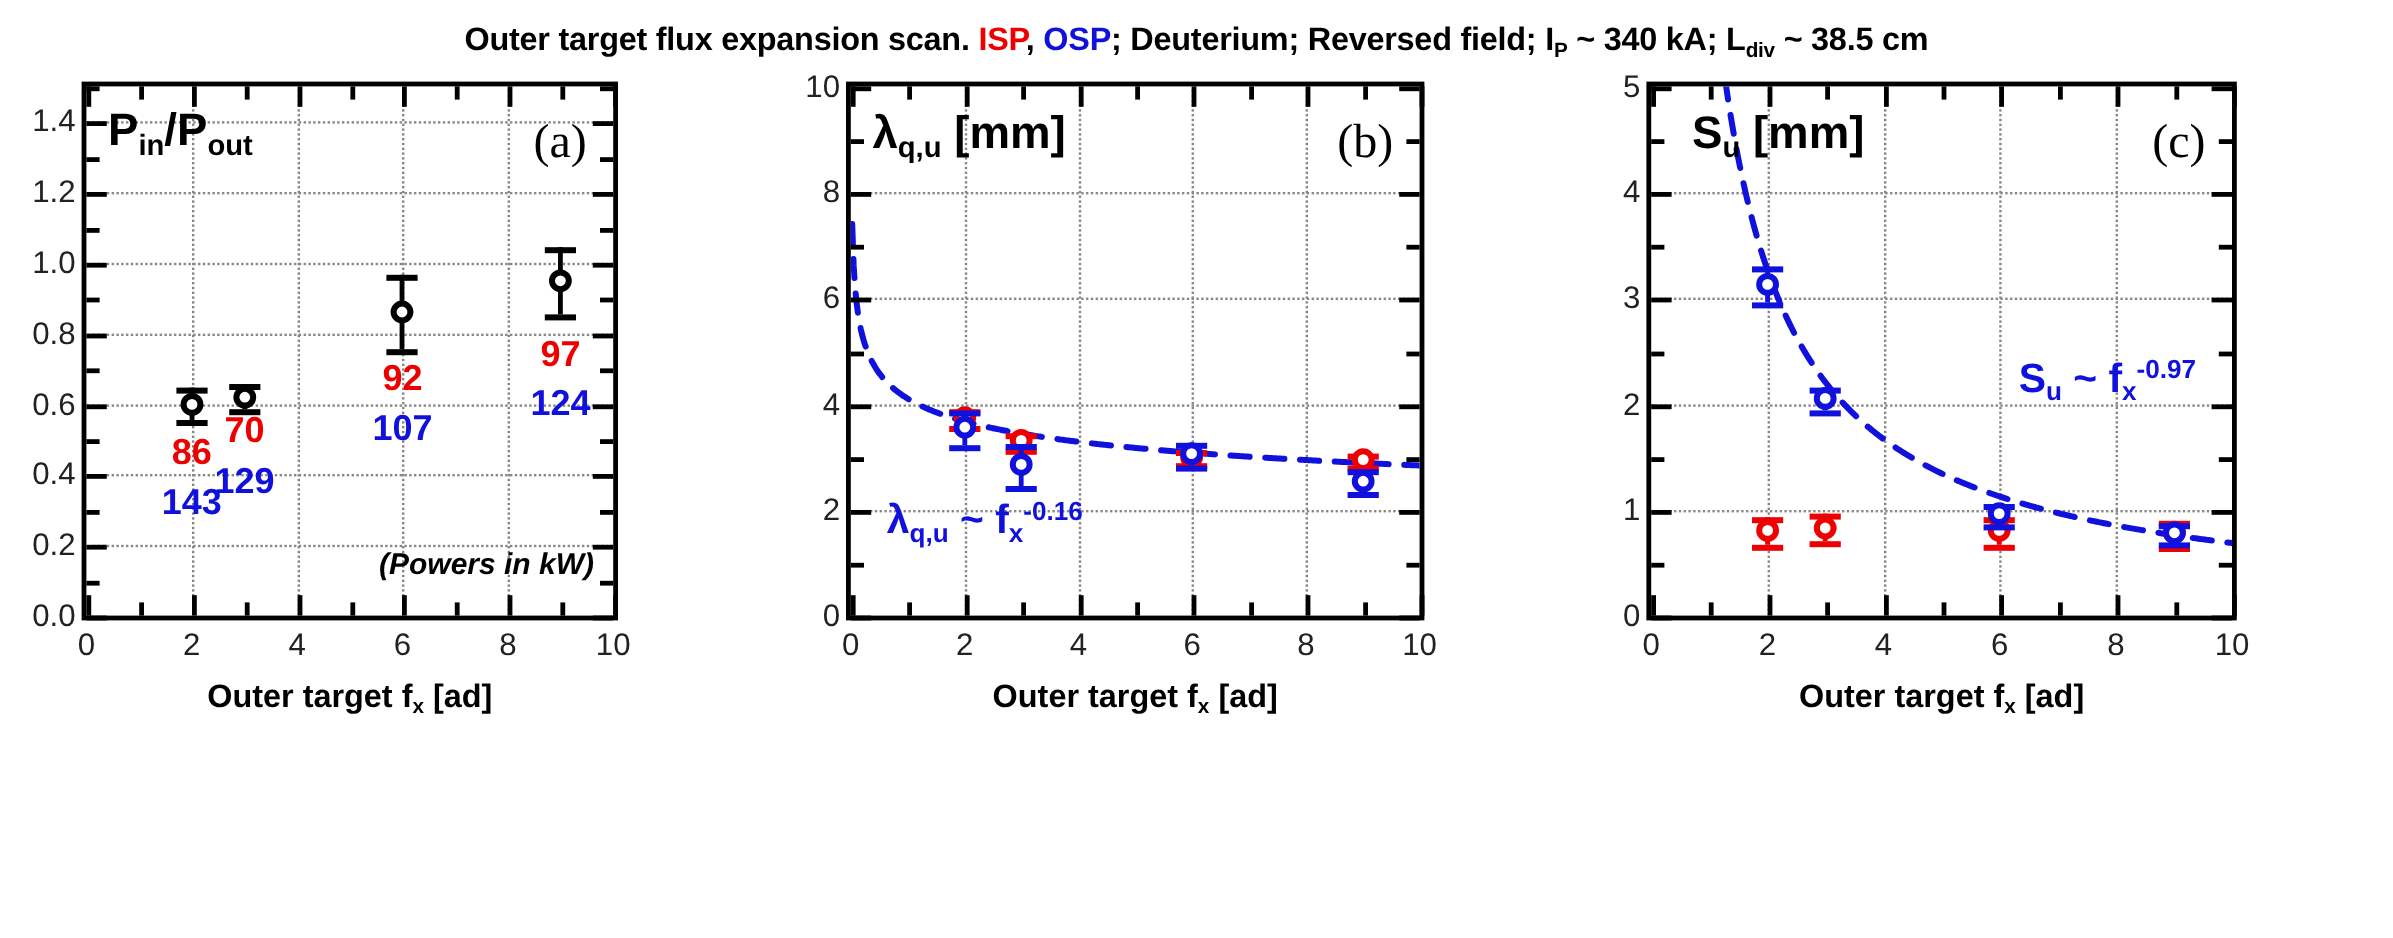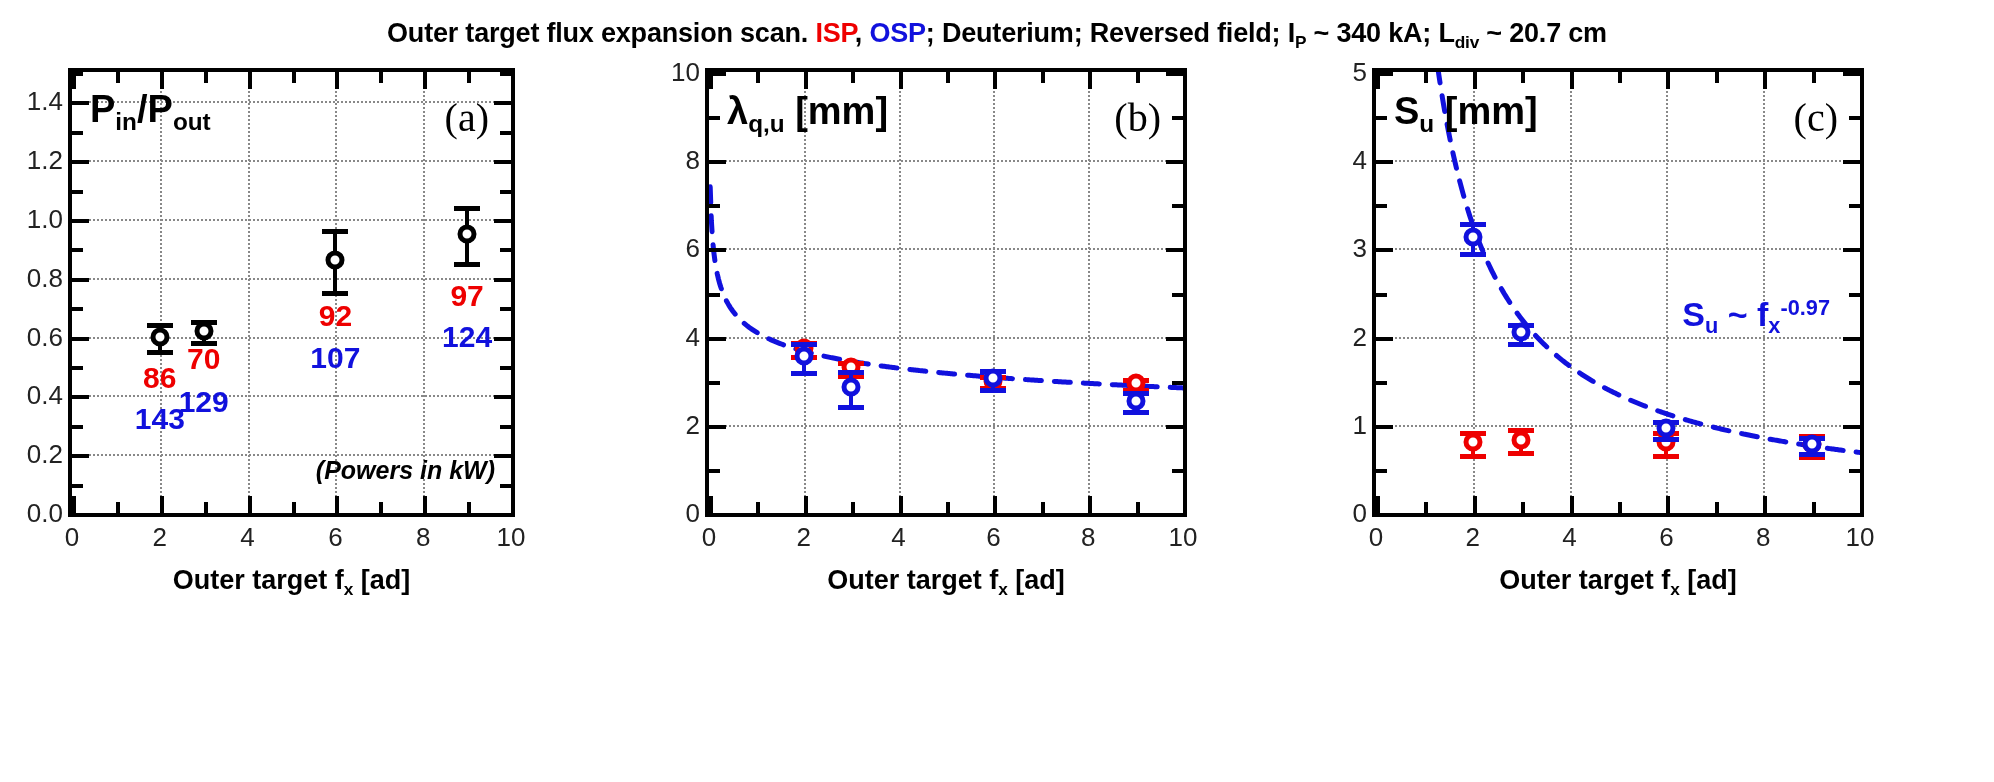--- a/index.html
+++ b/index.html
@@ -234,21 +234,21 @@
     left: 0; top: 0;
     width: 100%; height: 100%;
     overflow: visible;
     pointer-events: none;
   }
 </style>
 </head>
 <body>
 
 <div id="figure-title">
-  <span>Outer target flux expansion scan. </span><span class="isp">ISP</span><span>, </span><span class="osp">OSP</span><span>; Deuterium; Reversed field; I</span><span class="sub">P</span><span> ~ 340 kA; L</span><span class="sub">div</span><span> ~ 20.7 cm</span>
+  <span>Outer target flux expansion scan. </span><span class="isp">ISP</span><span>, </span><span class="osp">OSP</span><span>; Deuterium; Reversed field; I</span><span class="sub">P</span><span> ~ 340 kA; L</span><span class="sub">div</span><span> ~ 38.5 cm</span>
 </div>
 
 <div class="panel" id="panel-a">
   <div class="plot-frame" id="frame-a">
     <div class="plot-area" id="area-a">
         <div class="gridline-h" style="top: 382.2px;"></div>
         <div class="gridline-h" style="top: 323.4px;"></div>
         <div class="gridline-h" style="top: 264.6px;"></div>
         <div class="gridline-h" style="top: 205.8px;"></div>
         <div class="gridline-h" style="top: 147px;"></div>
@@ -430,20 +430,23 @@
           <div class="err-vert" style="top: -9.702px; height: 19.404px; border-left-color: rgb(17, 17, 221);"></div>
           <div class="err-cap" style="top: -9.702px; border-top-color: rgb(17, 17, 221);"></div>
           <div class="err-cap" style="top: 9.702px; border-top-color: rgb(17, 17, 221);"></div>
           <div class="marker-circle" style="border-color: rgb(17, 17, 221);"></div>
         </div>
       </div>
     <div class="quantity-label" style="left:18px; top:20px;">
       <span>λ</span><span class="sub">q,u</span><span> [mm]</span>
     </div>
     <div class="panel-tag" style="right:22px; top:22px;">(b)</div>
+    <div class="fit-annotation" style="left:30px; bottom:58px;">
+      <span>λ</span><span class="sub">q,u</span><span> ~ f</span><span class="sub">x</span><span class="sup">-0.16</span>
+    </div>
     <div class="axis-title-x">
       <span>Outer target f</span><span class="sub">x</span><span> [ad]</span>
     </div>
   <div class="tick-y major" style="top: 441px;"></div>
       <div class="tick-y-r major" style="top: 441px;"></div>
       <div class="ylabel-tick" style="top: 441px;">0</div>
       <div class="tick-y major" style="top: 352.8px;"></div>
       <div class="tick-y-r major" style="top: 352.8px;"></div>
       <div class="ylabel-tick" style="top: 352.8px;">2</div>
       <div class="tick-y major" style="top: 264.6px;"></div>
@@ -555,21 +558,21 @@
           <div class="err-cap" style="top: 8.82px; border-top-color: rgb(17, 17, 221);"></div>
           <div class="marker-circle" style="border-color: rgb(17, 17, 221);"></div>
         </div>
         <div class="datapoint c-blue" style="left: 435.6px; top: 372.204px;">
           <div class="err-vert" style="top: -7.938px; height: 15.876px; border-left-color: rgb(17, 17, 221);"></div>
           <div class="err-cap" style="top: -7.938px; border-top-color: rgb(17, 17, 221);"></div>
           <div class="err-cap" style="top: 7.938px; border-top-color: rgb(17, 17, 221);"></div>
           <div class="marker-circle" style="border-color: rgb(17, 17, 221);"></div>
         </div>
       </div>
-    <div class="quantity-label" style="left:18px; top:20px;">
+    <div class="quantity-label" style="left:34px; top:20px;">
       <span>S</span><span class="sub">u</span><span> [mm]</span>
     </div>
     <div class="panel-tag" style="right:22px; top:22px;">(c)</div>
     <div class="fit-annotation" style="right:30px; top:225px;">
       <span>S</span><span class="sub">u</span><span> ~ f</span><span class="sub">x</span><span class="sup">-0.97</span>
     </div>
     <div class="axis-title-x">
       <span>Outer target f</span><span class="sub">x</span><span> [ad]</span>
     </div>
   <div class="tick-y major" style="top: 441px;"></div>

